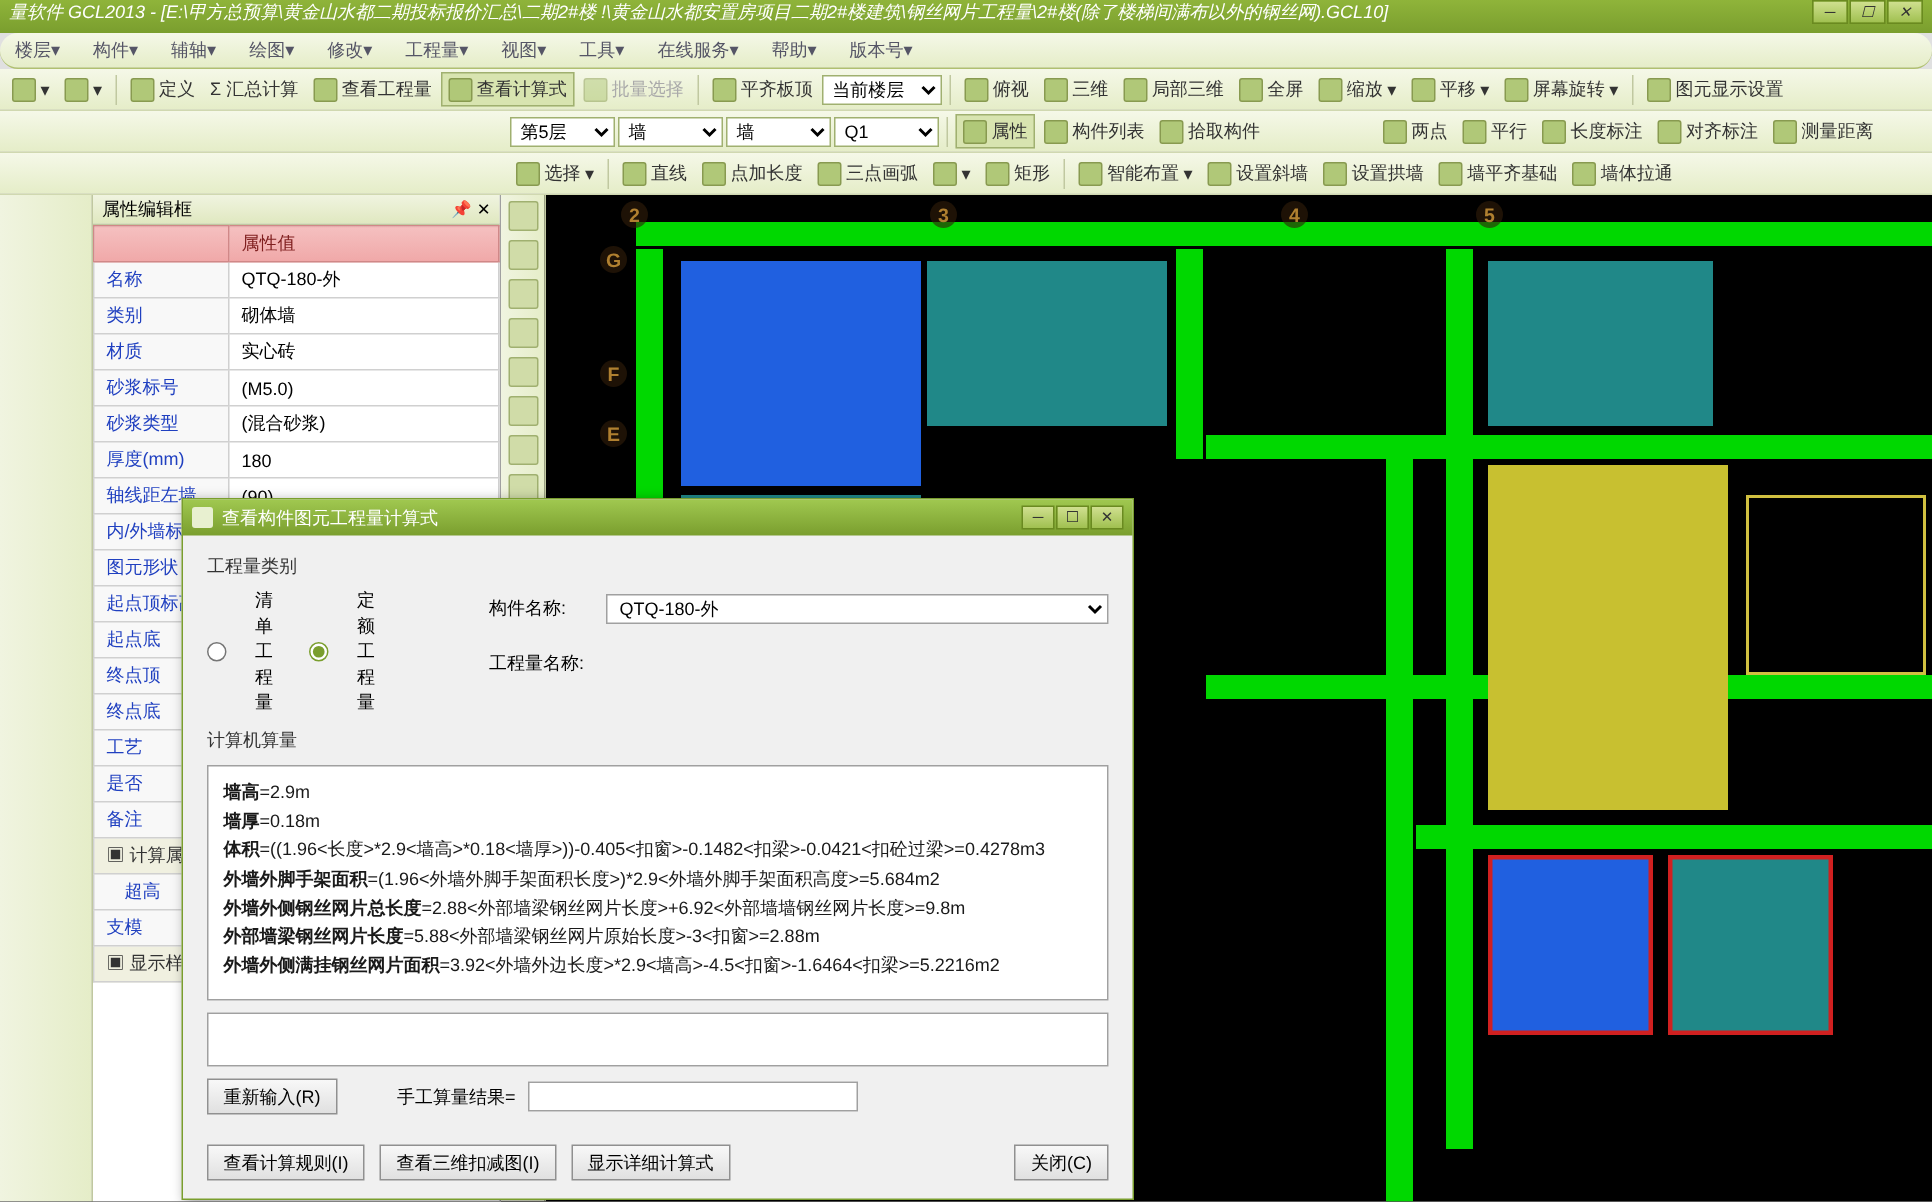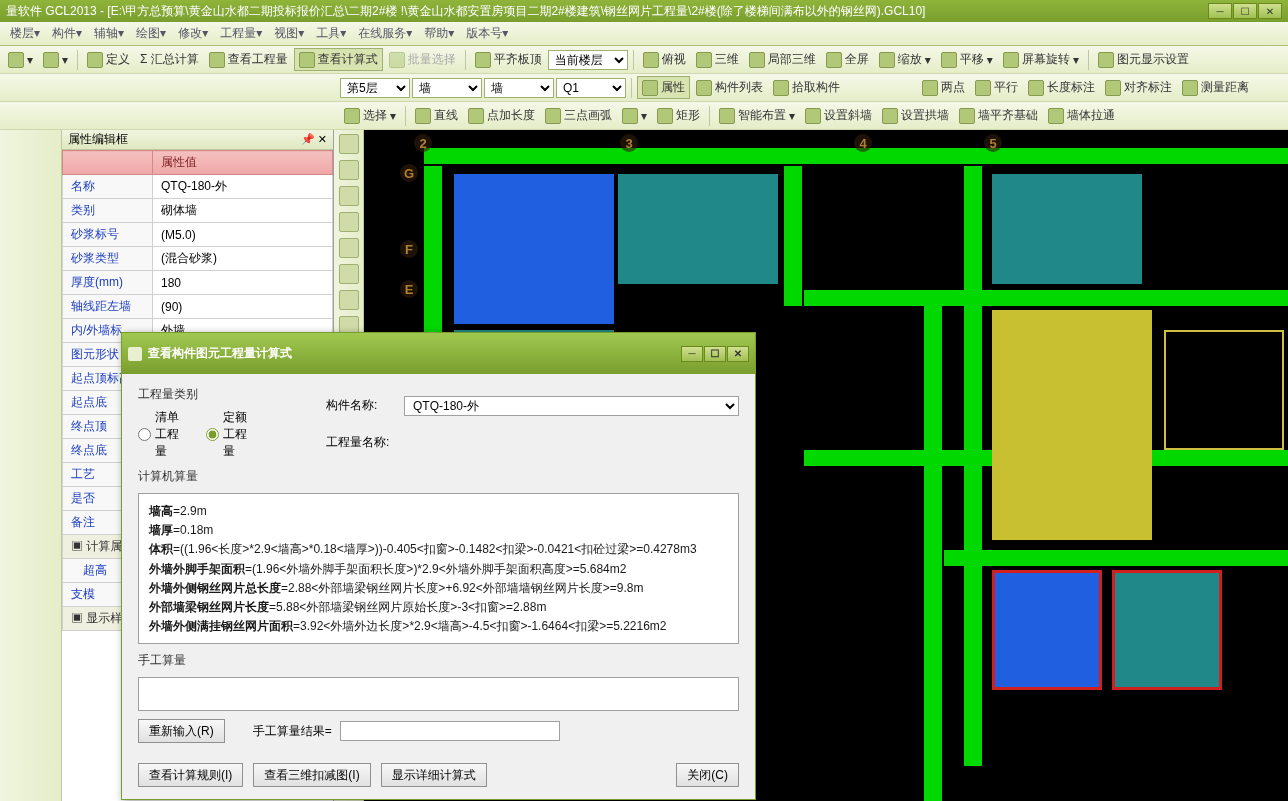--- a/index.html
+++ b/index.html
@@ -1,20 +1,20 @@
 <!DOCTYPE html>
 <html><head>
 <meta charset="utf-8">
 <style>
 *{box-sizing:border-box;margin:0;padding:0;font-family:"Microsoft YaHei",SimSun,sans-serif;font-size:12px;}
 body{width:1288px;height:801px;overflow:hidden;background:#e0e0e0;position:relative;}
-.titlebar{height:22px;background:linear-gradient(#8fb43a,#7a9e2e);color:#fff;display:flex;align-items:center;padding:0 6px;font-size:12px;white-space:nowrap;overflow:hidden;}
+.titlebar{height:22px;background:linear-gradient(#8fb43a,#7a9e2e);color:#fff;display:flex;padding:0 6px;font-size:12px;white-space:nowrap;overflow:hidden;font-style:italic;}
 .titlebar .wbtns{margin-left:auto;display:flex;gap:1px;}
 .titlebar .wbtns span{width:24px;height:16px;background:linear-gradient(#d0e090,#a0c050);display:flex;align-items:center;justify-content:center;color:#333;border:1px solid #6a8a20;font-size:10px;cursor:pointer;}
-.menubar{height:24px;background:linear-gradient(#f5f8e8,#e5edc8);display:flex;align-items:center;padding:0 4px;gap:0;border-bottom:1px solid #b0c070;}
+.menubar{height:24px;background:linear-gradient(#f5f8e8,#e5edc8);display:flex;align-items:center;padding:0 4px;gap:10px;border-bottom:1px solid #b0c070;border-radius:12px;}
 .menubar span{padding:2px 6px;color:#556;cursor:pointer;}
 .toolbar1,.toolbar2,.toolbar3{height:28px;background:linear-gradient(#f5f8e8,#e5edc8);display:flex;align-items:center;padding:0 4px;gap:2px;border-bottom:1px solid #d0d8b0;overflow:hidden;white-space:nowrap;}
 .tbtn{display:inline-flex;align-items:center;padding:2px 4px;gap:3px;color:#333;cursor:pointer;}
 .tbtn .ic{width:16px;height:16px;display:inline-block;background:#b0c878;border:1px solid #889a50;border-radius:2px;}
 .sep{width:1px;height:20px;background:#c0c8a0;margin:0 3px;}
 select.tsel{height:20px;font-size:12px;border:1px solid #a0b070;background:#fff;padding:0 2px;}
 .content{display:flex;position:absolute;top:130px;bottom:0;left:0;right:0;}
 .left{width:62px;background:linear-gradient(90deg,#f0f4e0,#e5edc8);border-right:1px solid #c0c8a0;}
 .propwrap{width:272px;background:#fff;border-right:1px solid #a0a0a0;position:relative;}
 .prophdr{height:20px;background:linear-gradient(#f0f4e0,#e0e8c0);display:flex;align-items:center;padding:0 6px;border-bottom:1px solid #c0c8a0;}
@@ -25,28 +25,28 @@
 .proptable td:first-child{color:#2040c0;background:#f8f8f8;width:90px;}
 .proptable tr.grp td{background:#f0f0e0;color:#333;}
 .canvas{flex:1;background:#000;position:relative;overflow:hidden;}
 .vtool{position:absolute;left:0;top:0;width:30px;height:100%;background:linear-gradient(90deg,#f0f4e0,#e5edc8);border-right:1px solid #c0c8a0;display:flex;flex-direction:column;align-items:center;padding-top:4px;gap:6px;z-index:5;}
 .vtool span{width:20px;height:20px;background:#d0dca8;border:1px solid #a0b070;border-radius:2px;cursor:pointer;}
 .scene{position:absolute;inset:0;left:30px;}
 .wall{position:absolute;background:#00d800;}
 .pane{position:absolute;}
 .axis{position:absolute;color:#b08030;font-size:13px;font-weight:bold;background:rgba(50,30,10,0.6);width:18px;height:18px;border-radius:50%;display:flex;align-items:center;justify-content:center;}
 .dialog{position:absolute;left:121px;top:332px;width:635px;height:468px;background:#f0f0f0;border:1px solid #7a9e2e;box-shadow:2px 2px 8px rgba(0,0,0,0.4);z-index:100;display:flex;flex-direction:column;}
-.dlgtitle{height:41px;background:linear-gradient(#a0c850,#7a9e2e);display:flex;align-items:center;padding:0 6px;color:#fff;font-weight:bold;}
+.dlgtitle{height:24px;background:linear-gradient(#a0c850,#7a9e2e);display:flex;align-items:center;padding:0 6px;color:#fff;}
 .dlgtitle .ic2{width:14px;height:14px;background:#e8f0d0;margin-right:6px;border-radius:2px;}
 .dlgtitle .wbtns2{margin-left:auto;display:flex;gap:1px;}
 .dlgtitle .wbtns2 span{width:22px;height:16px;background:linear-gradient(#d0e090,#a0c050);display:flex;align-items:center;justify-content:center;color:#333;border:1px solid #6a8a20;font-size:10px;cursor:pointer;}
 .dlgbody{flex:1;padding:12px 16px;display:flex;flex-direction:column;gap:8px;overflow:hidden;}
 .dlgrow{display:flex;align-items:center;gap:8px;}
 .radiog{display:flex;gap:16px;align-items:center;}
-.radiog label{display:flex;align-items:center;gap:4px;cursor:pointer;}
+.radiog label{display:flex;align-items:center;gap:19px;cursor:pointer;}
 .radiog input{accent-color:#7a9e2e;}
 .dlgsel{flex:1;height:20px;border:1px solid #a0a0a0;padding:0 4px;background:#fff;}
 .calcbox{border:1px solid #a0a0a0;background:#fff;padding:8px 10px;height:200px;overflow:auto;line-height:1.6;color:#1a1a1a;}
 .calcbox b{font-weight:bold;}
 .manualbox{border:1px solid #a0a0a0;background:#fff;height:46px;}
 .dbtn{height:24px;padding:0 10px;background:linear-gradient(#f8f8f8,#e0e0e0);border:1px solid #909090;cursor:pointer;display:inline-flex;align-items:center;}
 .resinput{height:20px;width:220px;border:1px solid #a0a0a0;background:#fff;padding:0 4px;}
 .dlgfoot{padding:8px 16px 12px;display:flex;gap:10px;align-items:center;}
 .grplbl{color:#333;}
 </style>
@@ -230,20 +230,24 @@
           </tr>
       </tbody>
         <tbody id="propbody">
           <tr>
             <td>名称</td>
             <td>QTQ-180-外</td>
           </tr>
           <tr>
             <td>类别</td>
             <td>砌体墙</td>
+          </tr>
+          <tr>
+            <td>材质</td>
+            <td>实心砖</td>
           </tr>
           <tr>
             <td>砂浆标号</td>
             <td>(M5.0)</td>
           </tr>
           <tr>
             <td>砂浆类型</td>
             <td>(混合砂浆)</td>
           </tr>
           <tr>
@@ -386,25 +390,24 @@
     <div class="grplbl">计算机算量</div>
     <div class="calcbox" id="calcbox">
         <div><b>墙高</b>=2.9m</div>
         <div><b>墙厚</b>=0.18m</div>
         <div><b>体积</b>=((1.96&lt;长度&gt;*2.9&lt;墙高&gt;*0.18&lt;墙厚&gt;))-0.405&lt;扣窗&gt;-0.1482&lt;扣梁&gt;-0.0421&lt;扣砼过梁&gt;=0.4278m3</div>
         <div><b>外墙外脚手架面积</b>=(1.96&lt;外墙外脚手架面积长度&gt;)*2.9&lt;外墙外脚手架面积高度&gt;=5.684m2</div>
         <div><b>外墙外侧钢丝网片总长度</b>=2.88&lt;外部墙梁钢丝网片长度&gt;+6.92&lt;外部墙墙钢丝网片长度&gt;=9.8m</div>
         <div><b>外部墙梁钢丝网片长度</b>=5.88&lt;外部墙梁钢丝网片原始长度&gt;-3&lt;扣窗&gt;=2.88m</div>
         <div><b>外墙外侧满挂钢丝网片面积</b>=3.92&lt;外墙外边长度&gt;*2.9&lt;墙高&gt;-4.5&lt;扣窗&gt;-1.6464&lt;扣梁&gt;=5.2216m2</div>
       </div>
-    <div class="grplbl">手工算量</div>
     <div class="manualbox"></div>
     <div class="dlgrow">
       <button class="dbtn">重新输入(R)</button>
-      <span style="margin-left:20px">手工算量结果=</span>
+      <span style="margin-left:32px">手工算量结果=</span>
       <input class="resinput" style="">
     </div>
   </div>
   <div class="dlgfoot">
     <button class="dbtn">查看计算规则(I)</button>
     <button class="dbtn">查看三维扣减图(I)</button>
     <button class="dbtn">显示详细计算式</button>
     <div style="flex:1"></div>
     <button class="dbtn">关闭(C)</button>
   </div>

